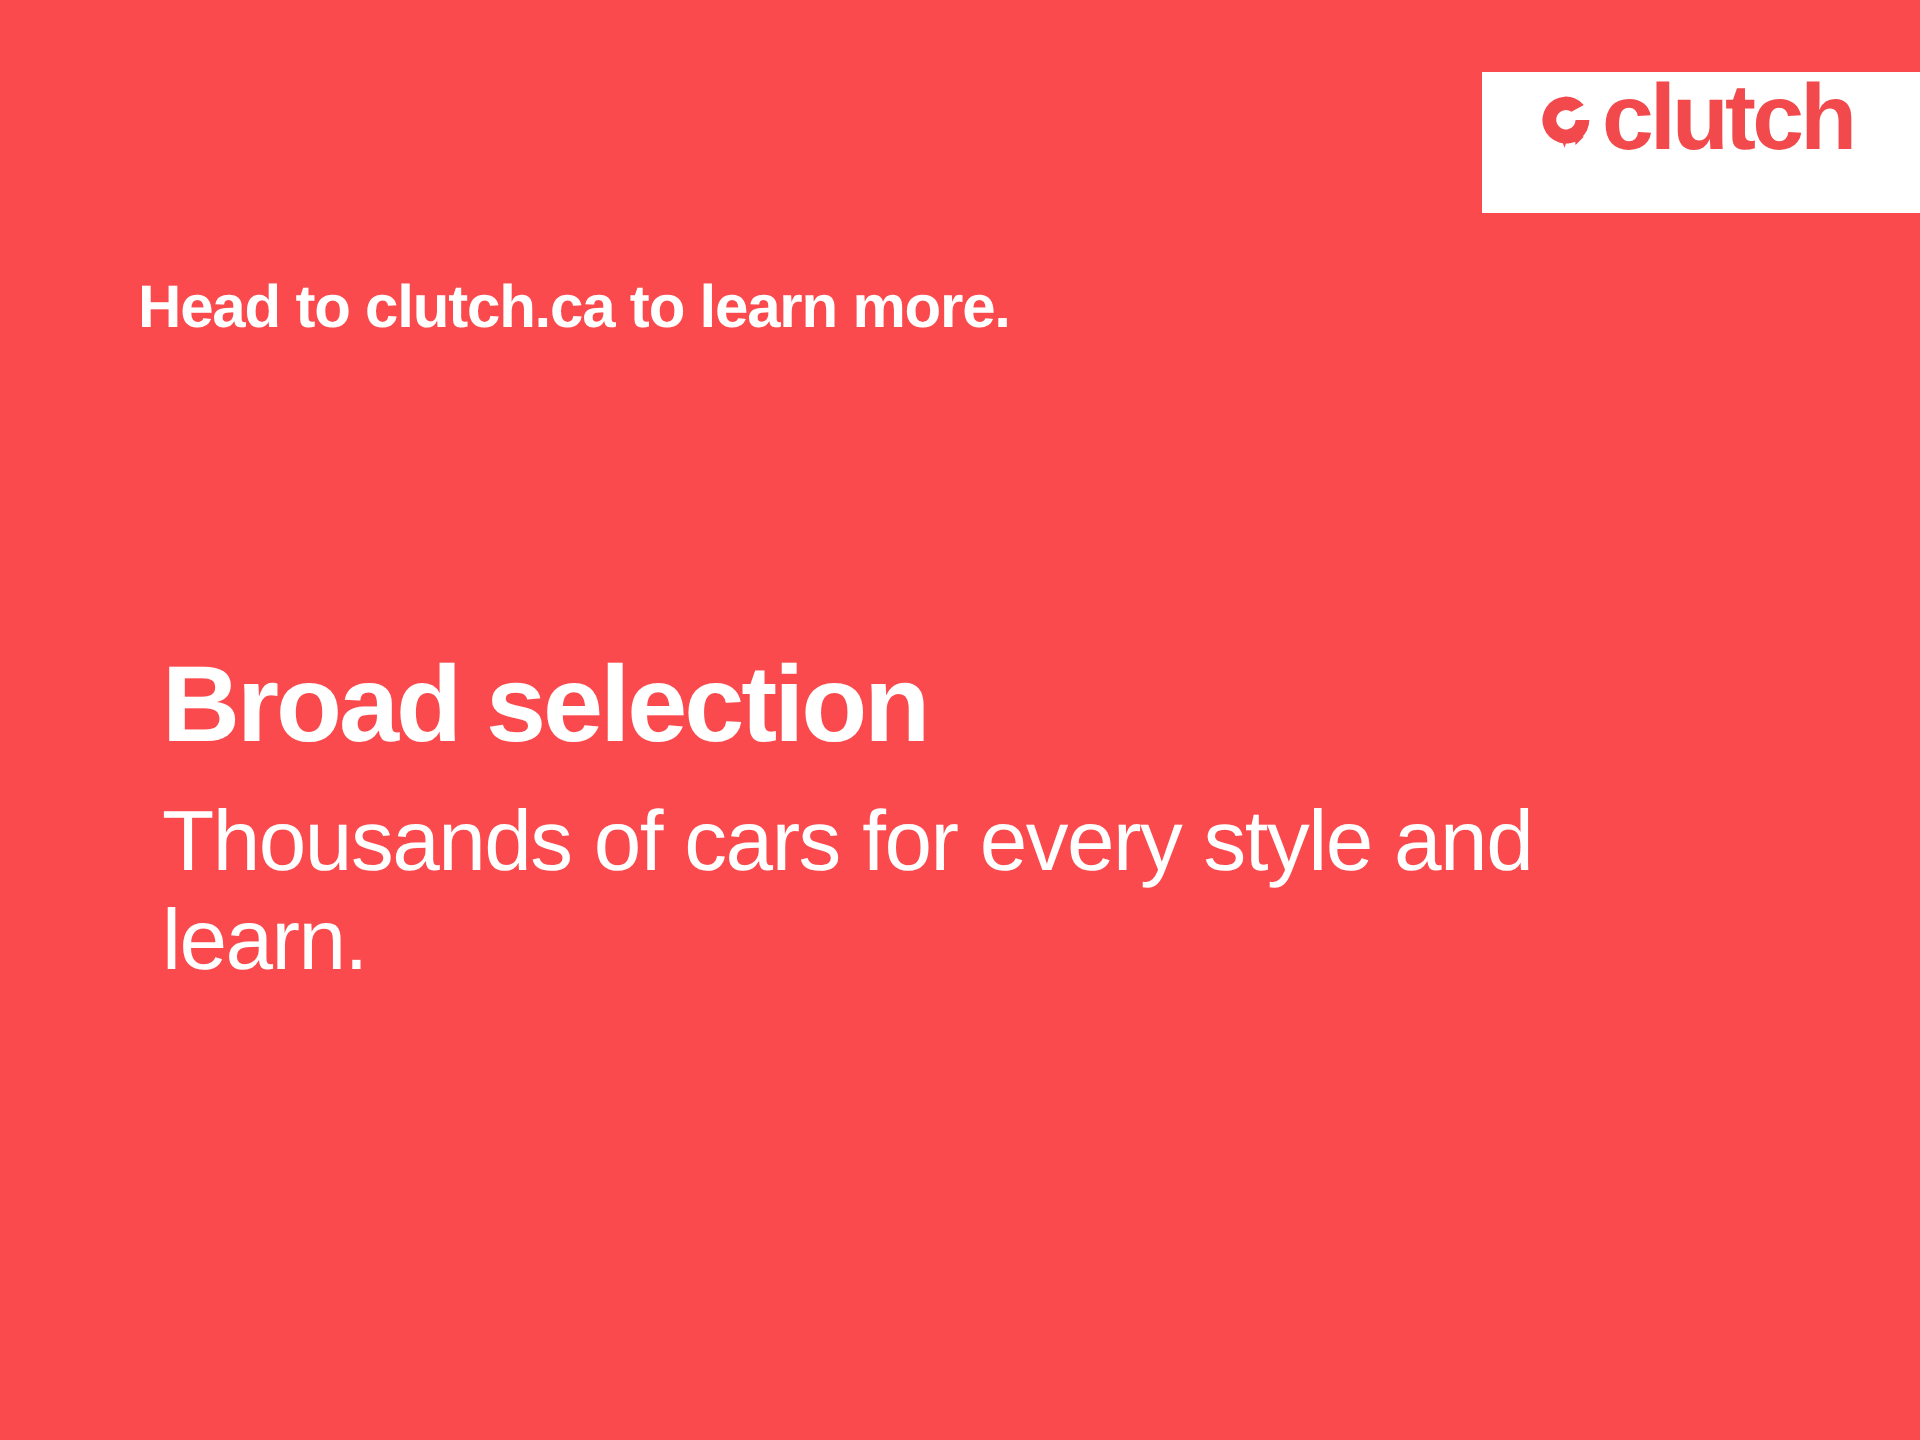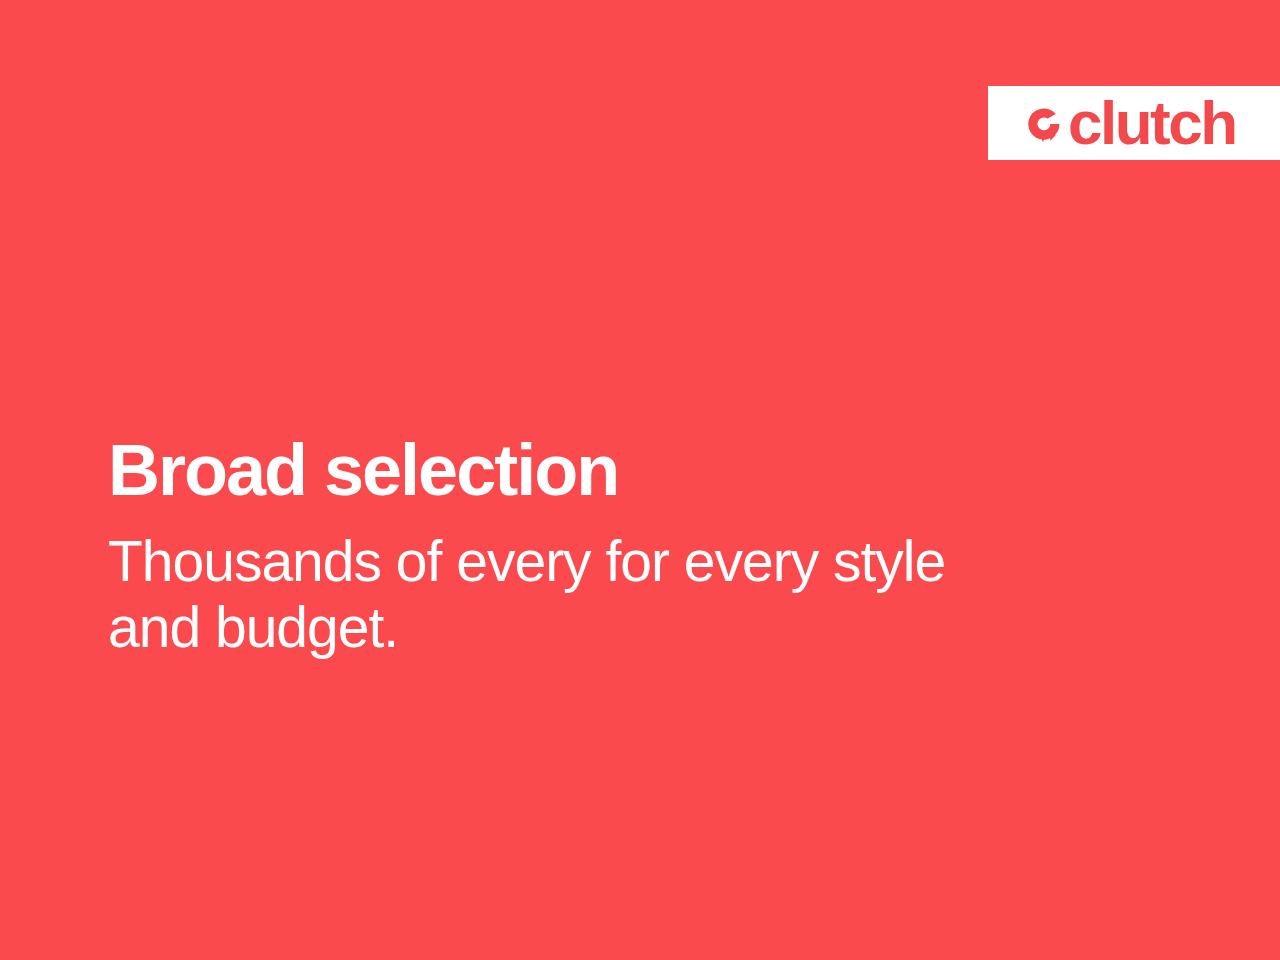--- a/index.html
+++ b/index.html
@@ -21,27 +21,26 @@
     background: #FB4A4D;
     overflow: hidden;
   }
 
   
   .logo-plate {
     position: absolute;
     left: 988px;
     top: 48px;
     width: 292px;   
-    height: 74px;
+    height: 94px;
     background: #FFFFFF;
     display: flex;
-    align-items: center;
+    align-items: flex-start;
     padding-left: 32px;
     box-sizing: border-box;
-    margin-top: 38px;
   }
 
   .logo-lockup {
     display: flex;
     align-items: center;
     gap: 0px;
   }
 
   .logo-mark {
     display: block;
@@ -115,19 +114,20 @@
 
         <path d="M78 26 A34 34 0 1 0 86 48 L66 48 A14 14 0 1 1 60 36 Z" fill="#F2494C"></path>
 
         <polygon points="44,70 56,70 50,88" fill="#F2494C"></polygon>
         <polygon points="64,66 78,72 66,84" fill="#F2494C"></polygon>
       </svg>
       <span class="logo-word">clutch</span>
     </div>
   </div>
 
+  <div class="eyebrow">Head to clutch.ca to learn more.</div>
 
   <div class="copy-block">
     <h1 class="headline">Broad selection</h1>
-    <p class="subhead">Thousands of every for every style and budget.</p>
+    <p class="subhead">Thousands of cars for every style and learn.</p>
   </div>
 
 </div>
 
 </body></html>

